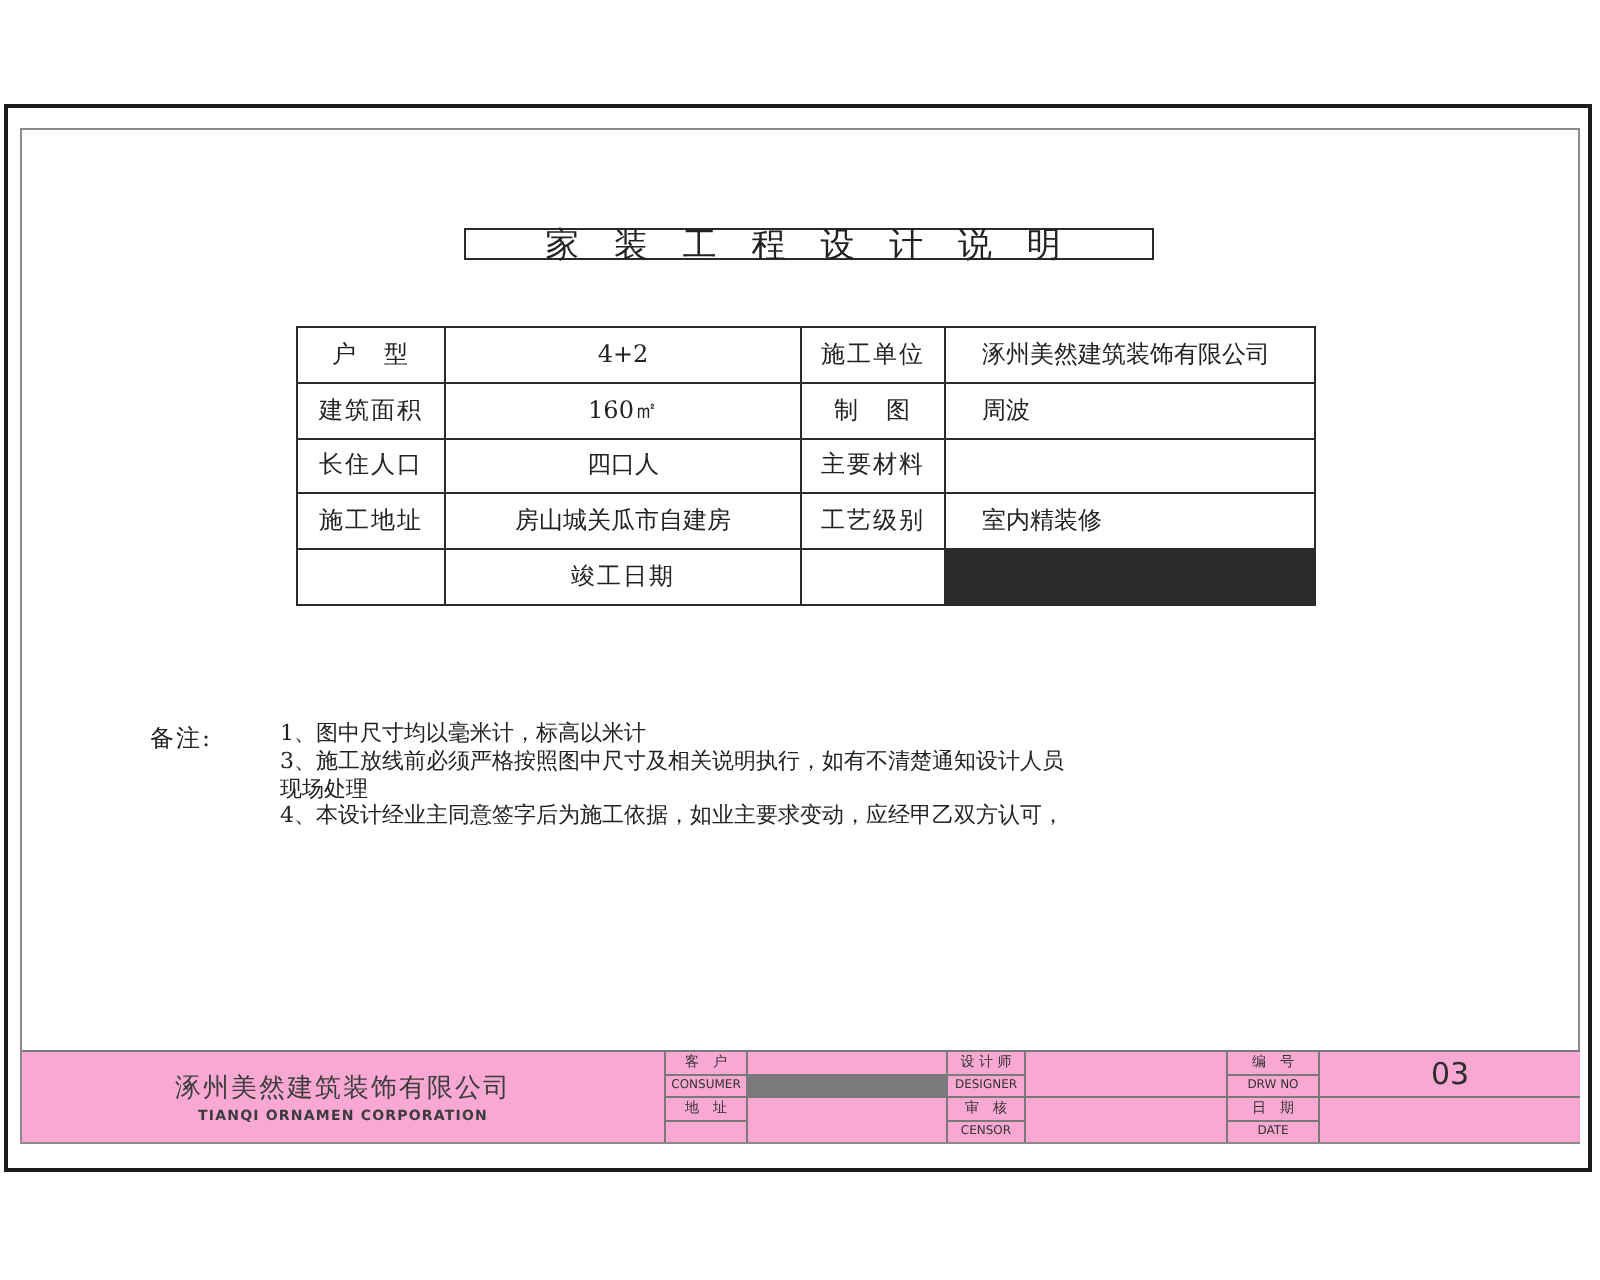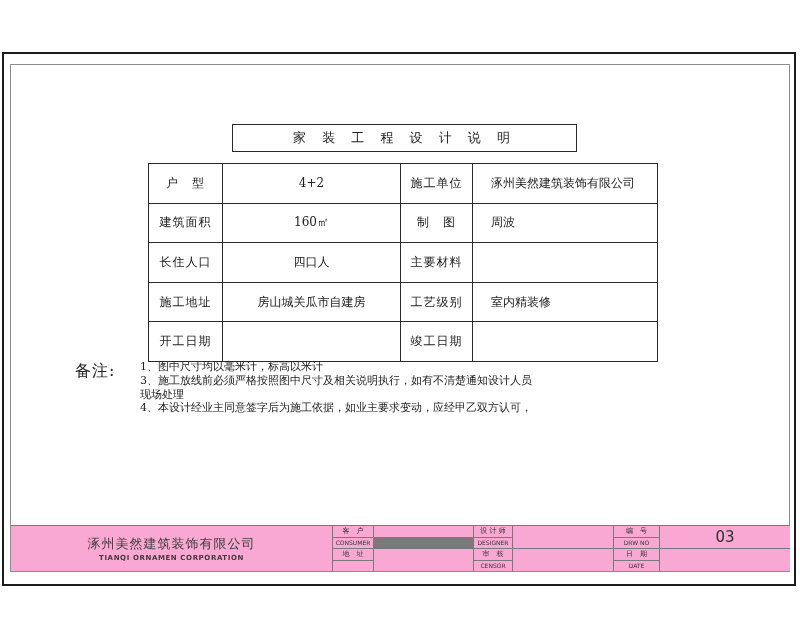--- a/index.html
+++ b/index.html
@@ -16,46 +16,46 @@
     position:absolute; left:2px; top:52px; width:794px; height:534px;
     border:2px solid #1c1c1c;
   }
   .inner-border {
     position:absolute; left:10px; top:64px; width:780px; height:508px;
     border:1px solid #8c8c8c;
   }
 
   
   .title-box {
-    position:absolute; left:232px; top:124px; width:345px; height:28px;
+    position:absolute; left:232px; top:114px; width:345px; height:16px;
     border:1px solid #2a2a2a;
     display:flex; align-items:center; justify-content:center;
-    font-size:13px; letter-spacing:6px; white-space:nowrap;
+    font-size:17px; letter-spacing:6px; white-space:nowrap;
   }
 
   
   .info-table {
-    position:absolute; left:148px; top:163px; width:510px; height:199px;
+    position:absolute; left:148px; top:163px; width:510px; height:140px;
     background:#2a2a2a; border:1px solid #2a2a2a;
     display:grid;
     grid-template-columns:73px 177px 71px auto;
     grid-template-rows:repeat(5, 1fr);
     gap:1px;
   }
   .info-table > div {
     background:#ffffff; display:flex; align-items:center;
     font-size:12px; white-space:nowrap; overflow:hidden;
   }
   .cell-label { justify-content:center; letter-spacing:1px; }
   .cell-v1 { justify-content:center; }
   .cell-v2 { padding-left:18px; }
 
   
   .notes-heading {
-    position:absolute; left:75px; top:361px; font-size:16px; letter-spacing:1px;
+    position:absolute; left:75px; top:361px; font-size:12px; letter-spacing:1px;
   }
   .notes {
     position:absolute; left:140px; top:360px; width:380px;
     font-size:11px; line-height:13.8px; white-space:nowrap;
   }
   .notes .gap-before { margin-top:0; }
 
   
   .tblock {
     position:absolute; left:11px; top:525px; width:779px; height:46px;
@@ -108,21 +108,20 @@
   <div class="cell-label">长住人口</div>
   <div class="cell-v1">四口人</div>
   <div class="cell-label">主要材料</div>
   <div class="cell-v2"></div>
 
   <div class="cell-label">施工地址</div>
   <div class="cell-v1">房山城关瓜市自建房</div>
   <div class="cell-label">工艺级别</div>
   <div class="cell-v2">室内精装修</div>
 
-  <div class="cell-label">开工日期</div>
   <div class="cell-v1"></div>
   <div class="cell-label">竣工日期</div>
   <div class="cell-v2"></div>
 </div>
 
 <div class="notes-heading">备注:</div>
 <div class="notes">
   <div>1、图中尺寸均以毫米计，标高以米计</div>
   <div>3、施工放线前必须严格按照图中尺寸及相关说明执行，如有不清楚通知设计人员</div>
   <div>现场处理</div>

